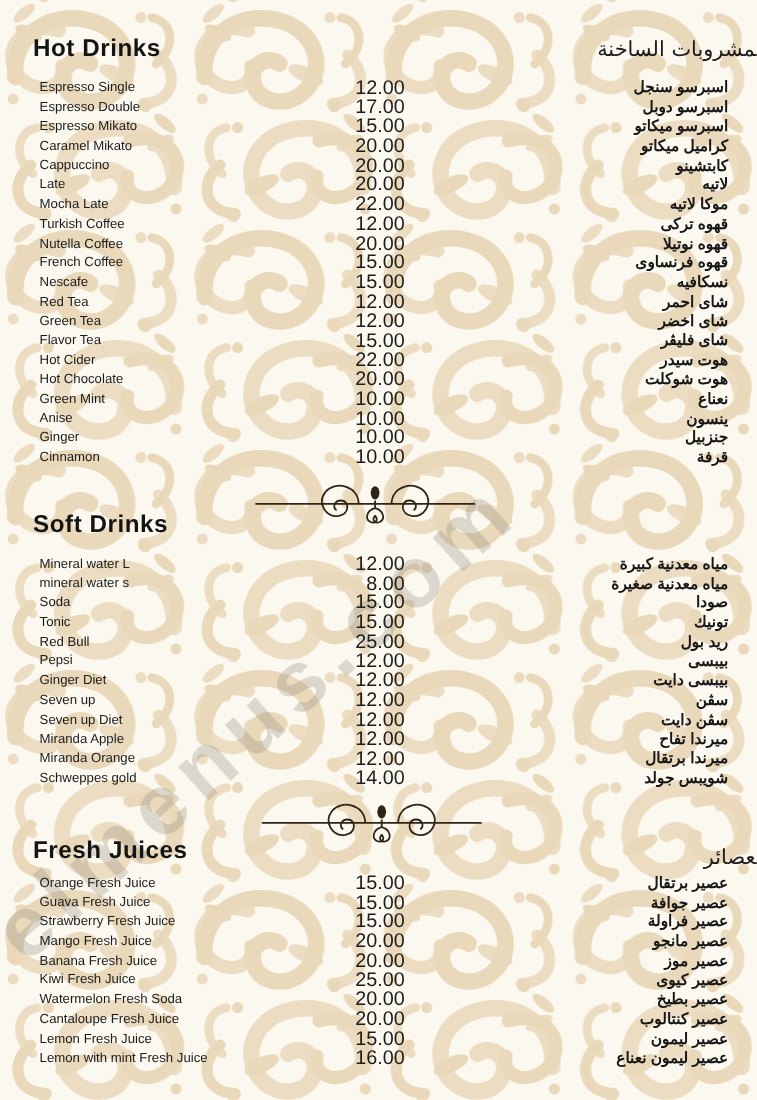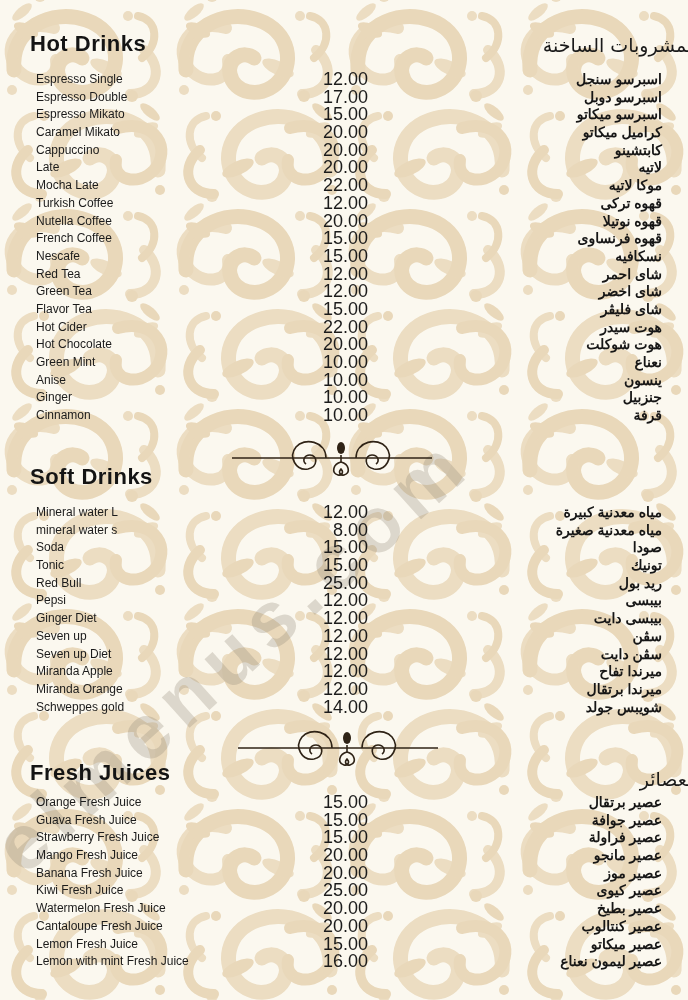--- a/index.html
+++ b/index.html
@@ -319,33 +319,33 @@
           <span class="en">Banana Fresh Juice</span>
           <span class="price">20.00</span>
           <span class="ar">عصير موز</span>
         </div>
         <div class="row">
           <span class="en">Kiwi Fresh Juice</span>
           <span class="price">25.00</span>
           <span class="ar">عصير كيوى</span>
         </div>
         <div class="row">
-          <span class="en">Watermelon Fresh Juice</span>
+          <span class="en">Watermelon Fresh Soda</span>
           <span class="price">20.00</span>
           <span class="ar">عصير بطيخ</span>
         </div>
         <div class="row">
           <span class="en">Cantaloupe Fresh Juice</span>
           <span class="price">20.00</span>
           <span class="ar">عصير كنتالوب</span>
         </div>
         <div class="row">
           <span class="en">Lemon Fresh Juice</span>
           <span class="price">15.00</span>
-          <span class="ar">عصير ميكاتو</span>
+          <span class="ar">عصير ليمون</span>
         </div>
         <div class="row">
           <span class="en">Lemon with mint Fresh Juice</span>
           <span class="price">16.00</span>
           <span class="ar">عصير ليمون نعناع</span>
         </div>
       </div>
 
   </div>
 </div>

